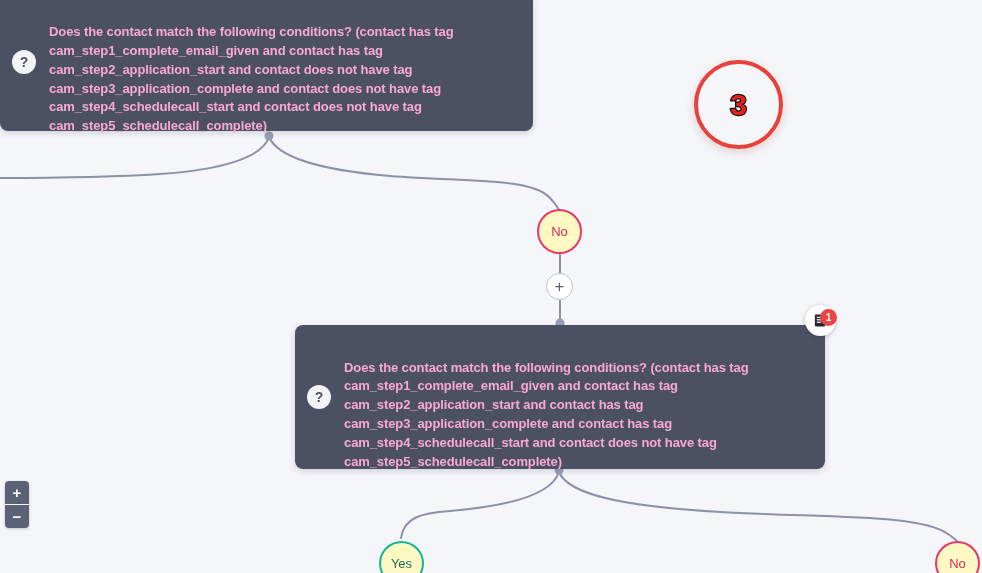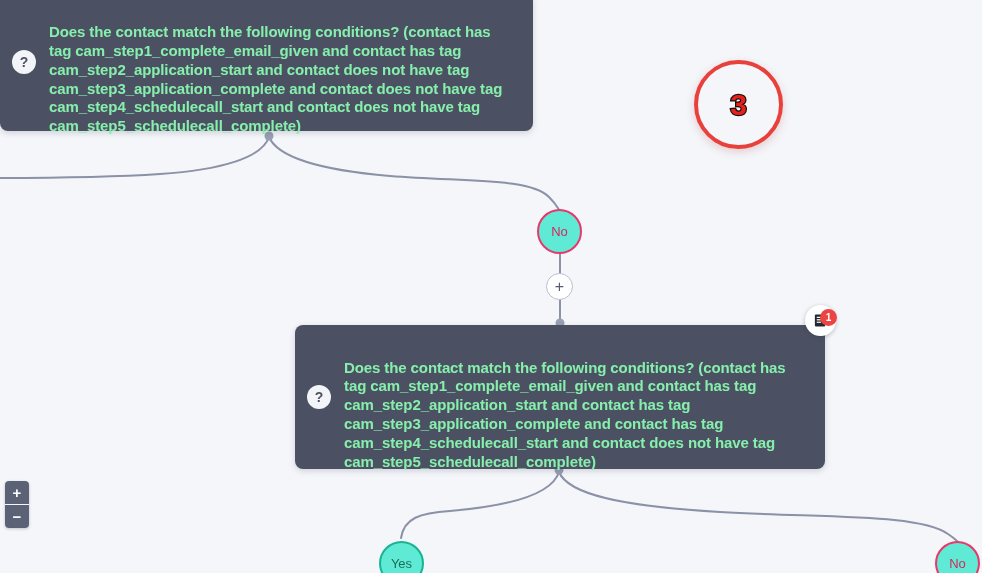--- a/index.html
+++ b/index.html
@@ -59,22 +59,22 @@
     font-weight: bold;
     line-height: 24px;
     text-align: center;
     margin-left: 12px;
     margin-right: 13px;
     font-family: "Liberation Sans", sans-serif;
     user-select: none;
   }
   .node-text {
     flex: 1 1 auto;
-    color: #86efac;
-    font-size: 15px;
+    color: #f9a8d4;
+    font-size: 13px;
     font-weight: bold;
     line-height: 18.8px;
     letter-spacing: -0.1px;
     padding-right: 18px;
     font-family: "Liberation Sans", sans-serif;
     white-space: pre-line;
     margin-top: 36px;
   }
 
   #node-1 {
@@ -89,21 +89,21 @@
     left: 295px;
     top: 325px;
     width: 530px;
     height: 144px;
   }
 
   
   .pill {
     position: absolute;
     border-radius: 50%;
-    background: #5eead4;
+    background: #fef9c3;
     box-sizing: border-box;
     display: flex;
     align-items: center;
     justify-content: center;
     font-size: 13px;
     font-weight: normal;
     font-family: "Liberation Sans", sans-serif;
     user-select: none;
   }
   .pill-no {

